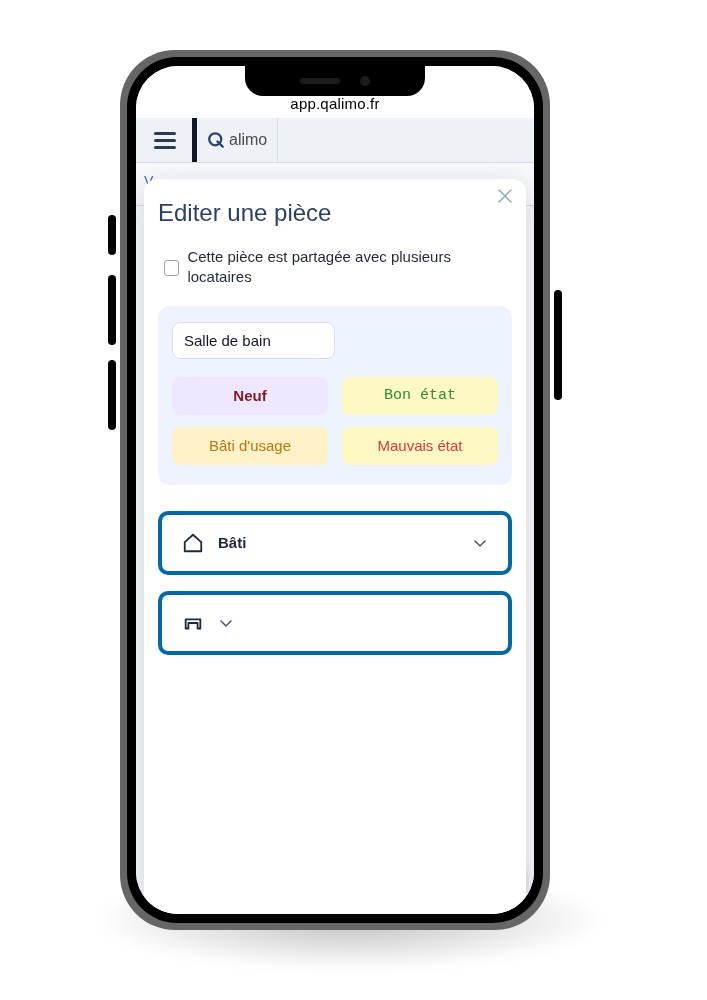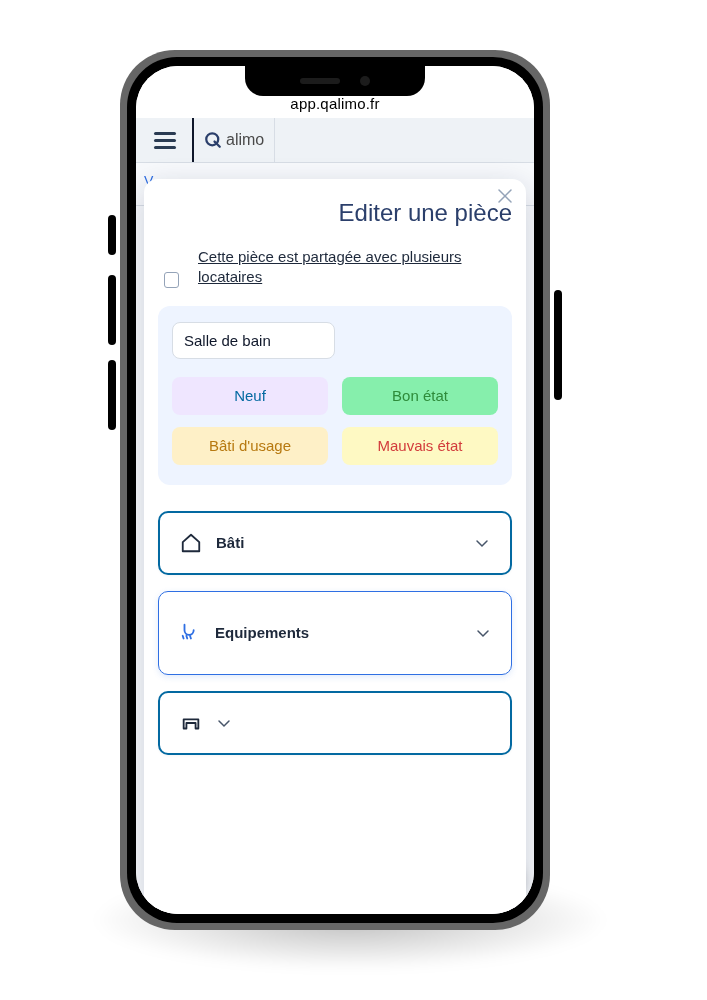--- a/index.html
+++ b/index.html
@@ -36,21 +36,21 @@
     .statusbar {
       height:52px; background:#fff; display:flex; align-items:flex-end; justify-content:center;
       padding-bottom:6px; font-size:15px; letter-spacing:.2px; color:#000;
     }
     .app-header {
       height:45px; background:#eef2f6; border-bottom:1px solid #d7dde5;
       display:flex; align-items:center; padding:0 10px;
     }
     .hamburger { display:flex; flex-direction:column; gap:4px; padding:6px 8px; cursor:pointer; }
     .hamburger span { display:block; width:22px; height:3px; background:#2a3b52; border-radius:2px; }
-    .brand { display:flex; align-items:center; gap:4px; margin-left:8px; padding:6px 10px; border-left:2px solid #0f172a; border-right:1px solid #d7dde5; height:100%;}
+    .brand { display:flex; align-items:center; gap:4px; margin-left:8px; padding:6px 10px; border-left:5px solid #0f172a; border-right:1px solid #d7dde5; height:100%;}
     .brand-logo { width:18px; height:18px; }
     .brand-text { font-size:16px; color:#4a4a4a; }
     .page-behind {
       position:relative; height:calc(100% - 97px); background:#f7f9fc;
     }
     .behind-tabs { padding:10px 0 6px 8px; color:#2f6fe3; font-size:14px; border-bottom:1px solid #d7dde5; }
     .behind-tab { display:inline-block; padding-bottom:8px; border-bottom:2px solid #2f6fe3; }
     .behind-row { padding:16px 0 0 8px; color:#222; font-size:14px; }
     .chat-bubble {
       position:absolute; right:10px; bottom:10px; width:54px; height:54px; border-radius:50%;
@@ -59,43 +59,43 @@
     .modal {
       position:absolute; left:0; right:0; top:0; bottom:0;
       display:flex; flex-direction:column; background:transparent;
     }
     .modal-card {
       margin:0 8px 0 8px; background:#fff; border-radius:14px;
       box-shadow:0 8px 30px rgba(20,30,60,.18); flex:1; margin-top:16px;
       padding:14px 14px 8px 14px; overflow:hidden;
     }
     .modal-close { position:absolute; right:22px; top:26px; cursor:pointer; color:#94a3b8; }
-    .modal-title { text-align:right; font-size:24px; color:#2b3f6b; font-weight:400; margin:6px 0 20px; }
-    .share-row { display:flex; align-items:flex-end; gap:19px; font-size:15px; color:#1e293b; margin:0 6px 18px 6px; line-height:1.35;text-decoration:underline; }
+    .modal-title { text-align:left; font-size:24px; color:#2b3f6b; font-weight:400; margin:6px 0 20px; }
+    .share-row { display:flex; align-items:center; gap:8px; font-size:15px; color:#1e293b; margin:0 6px 18px 6px; line-height:1.35; }
     .share-row input[type=checkbox]{ width:16px; height:16px; margin-top:2px; border:1px solid #94a3b8; border-radius:3px; cursor:pointer; appearance:none; }
     .state-panel {
       background:#eef4ff; border-radius:12px; padding:16px 14px 20px; margin-bottom:26px;
     }
     .name-input {
       width:163px; padding:9px 11px; border:1px solid #d7dde5; border-radius:8px;
       background:#fff; font-size:15px; color:#0f172a; outline:none;
     }
     .state-grid {
       margin-top:18px; display:grid; grid-template-columns:1fr 1fr; gap:12px 14px;
     }
     .state-btn {
       height:38px; border-radius:8px; display:flex; align-items:center; justify-content:center;
       font-size:15px; cursor:pointer; user-select:none;
     }
-    .state-neuf { background:#efe6ff; color:#0369a1; }
-    .state-bon  { background:#86efac; color:#2e8b3a; }
+    .state-neuf { background:#efe6ff; color:#7f1d1d;font-weight:bold; }
+    .state-bon  { background:#fef9c3; color:#2e8b3a;font-family:Liberation Mono, monospace; }
     .state-usage{ background:#fef0c7; color:#b77910; }
     .state-mauv { background:#fef9c3; color:#d23c3c;text-align:center; }
     .accordion {
-      border:2px solid #0369a1; border-radius:10px; box-shadow:0 1px 3px rgba(0,0,0,.04);
+      border:4px solid #0369a1; border-radius:10px; box-shadow:0 1px 3px rgba(0,0,0,.04);
       height:64px; display:flex; align-items:center; padding:0 20px; margin-bottom:16px;
       cursor:pointer; gap:14px;
     }
     .accordion.active { border:1.5px solid #2f6fe3; box-shadow:0 2px 6px rgba(47,111,227,.15); height:84px; }
     .acc-icon { width:22px; height:22px; flex:none; }
     .acc-label { font-size:15px; font-weight:700; color:#1e293b; flex:1; }
     .acc-chevron { color:#475569; }
   </style>
 </head>
 <body>
@@ -165,30 +165,20 @@
             <div class="accordion">
               <svg class="acc-icon" viewBox="0 0 24 24">
                   <path d="M3 11 L12 3 L21 11 V21 H3 Z" fill="none" stroke="#1e293b" stroke-width="2" stroke-linejoin="round"></path>
                 </svg>
               <span class="acc-label">Bâti</span>
               <svg class="acc-chevron" width="16" height="16" viewBox="0 0 16 16">
                   <path d="M3 6 L8 11 L13 6" fill="none" stroke="currentColor" stroke-width="1.5" stroke-linecap="round"></path>
                 </svg>
             </div>
 
-            <div class="accordion active">
-              <svg class="acc-icon" viewBox="0 0 24 24">
-                  <path d="M6 3 v6 a5 5 0 0 0 10 0" fill="none" stroke="#2f6fe3" stroke-width="2" stroke-linecap="round"></path>
-                  <path d="M4 15 l1 3 M8 15 l1 3 M12 15 l1 3" stroke="#2f6fe3" stroke-width="2" stroke-linecap="round"></path>
-                </svg>
-              <span class="acc-label">Equipements</span>
-              <svg class="acc-chevron" width="16" height="16" viewBox="0 0 16 16">
-                  <path d="M3 6 L8 11 L13 6" fill="none" stroke="currentColor" stroke-width="1.5" stroke-linecap="round"></path>
-                </svg>
-            </div>
 
             <div class="accordion">
               <svg class="acc-icon" viewBox="0 0 24 24">
                   <path d="M4 8 h16 v10 h-3 v-6 h-10 v6 h-3 z" fill="none" stroke="#1e293b" stroke-width="2" stroke-linejoin="round"></path>
                 </svg>
               <svg class="acc-chevron" width="16" height="16" viewBox="0 0 16 16">
                   <path d="M3 6 L8 11 L13 6" fill="none" stroke="currentColor" stroke-width="1.5" stroke-linecap="round"></path>
                 </svg>
             </div>
 

